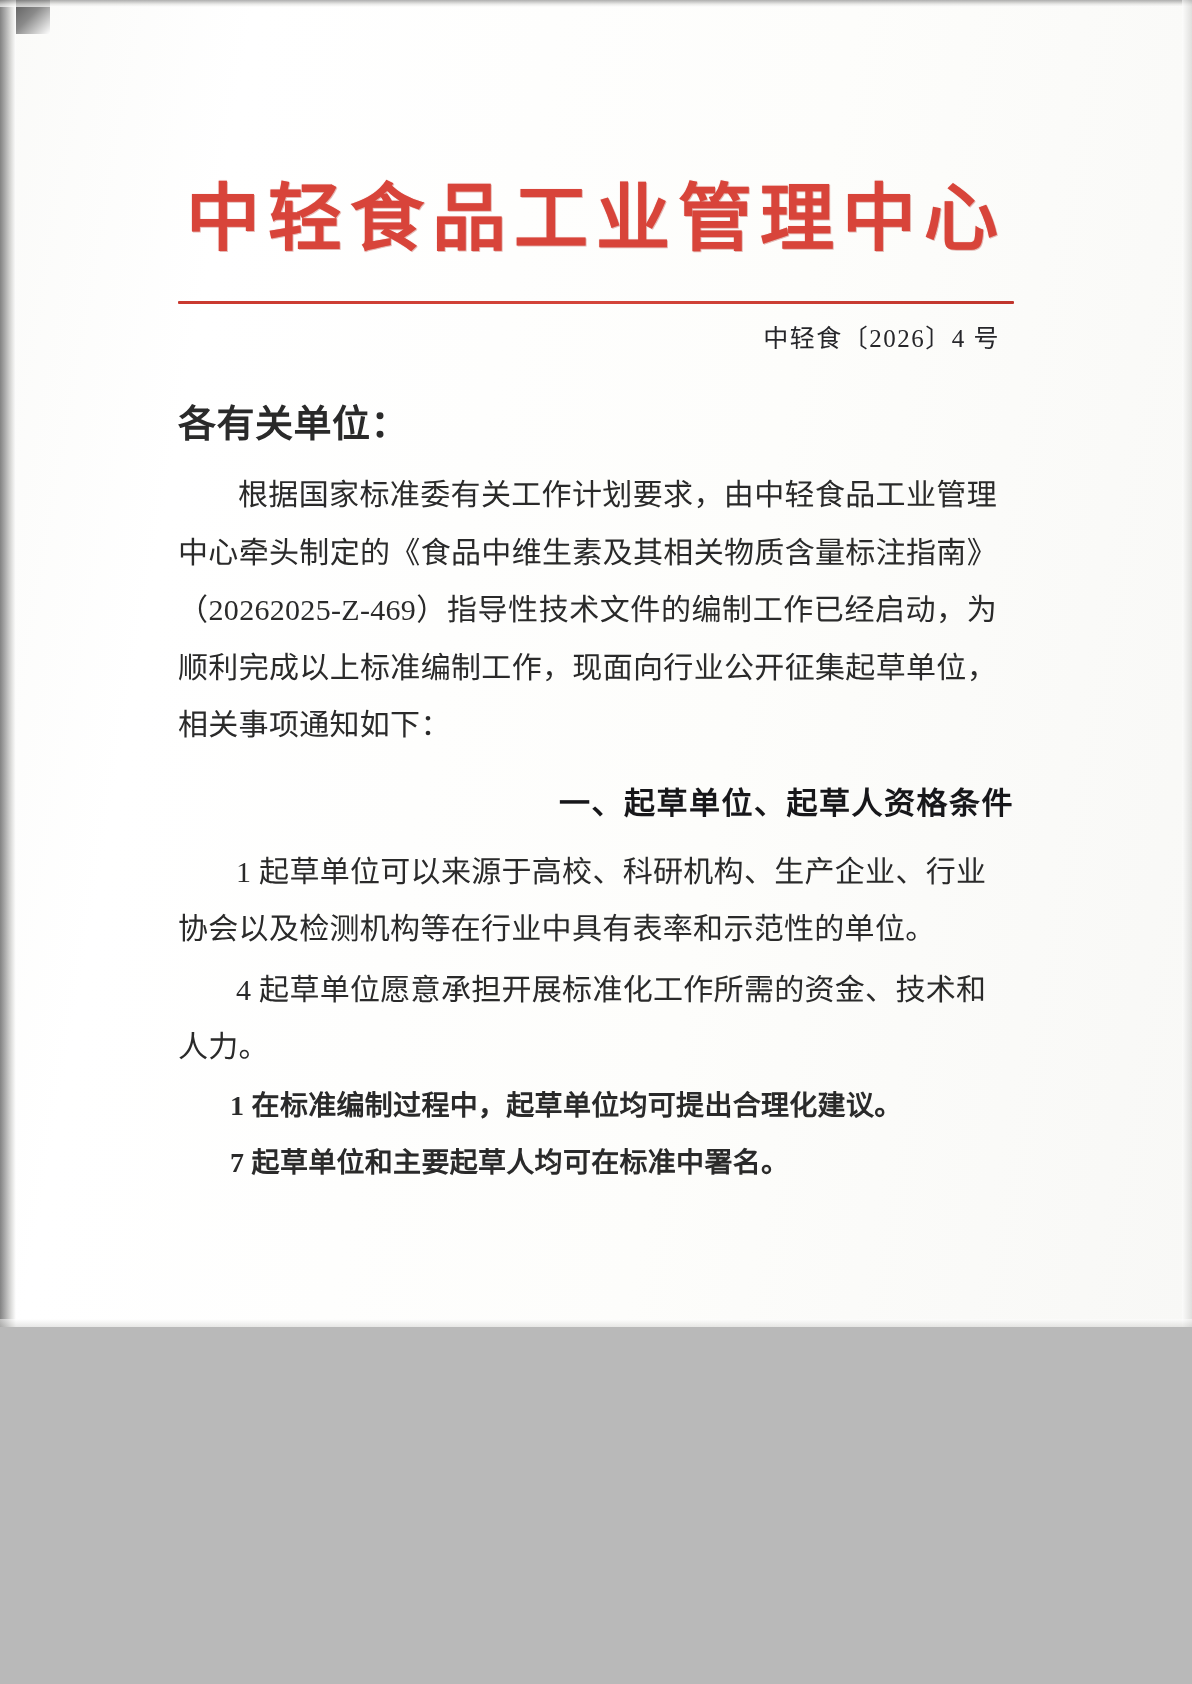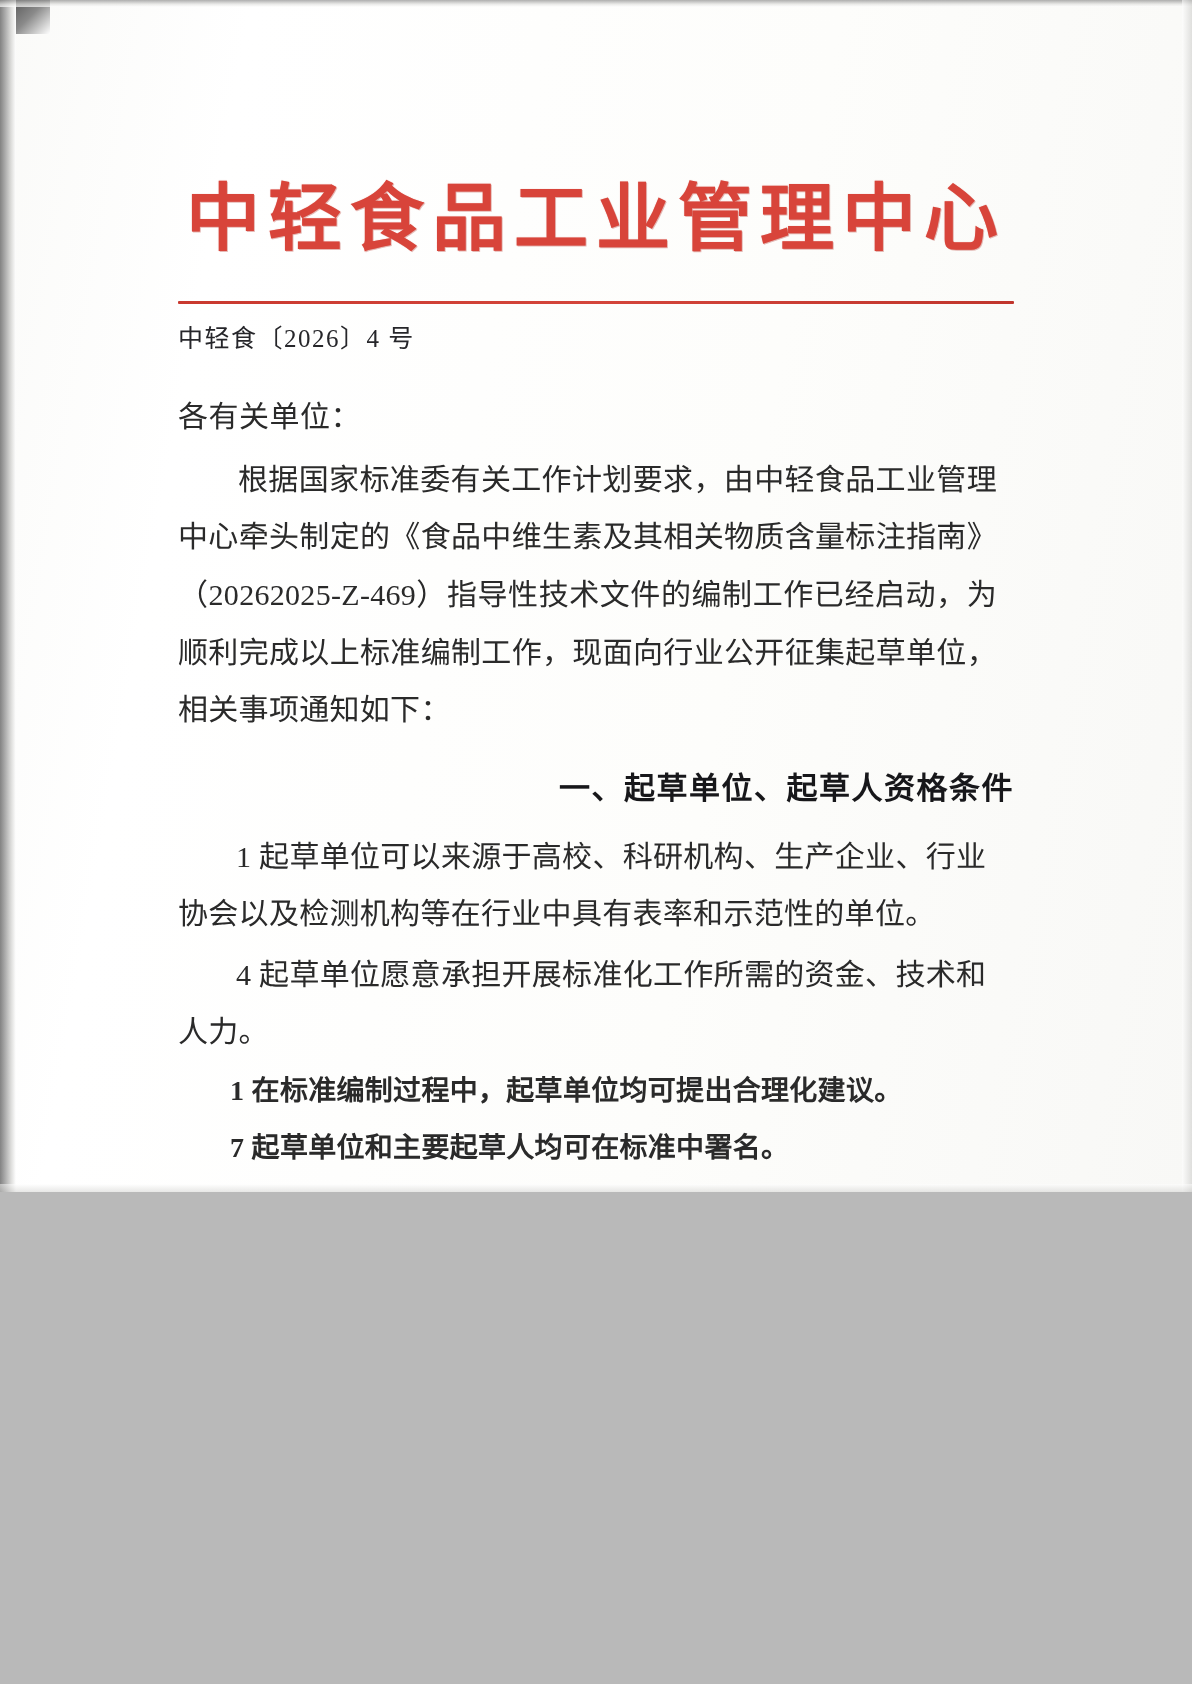--- a/index.html
+++ b/index.html
@@ -4,21 +4,21 @@
 <title>中轻食品工业管理中心 通知</title>
 <style>
   html, body {
     margin: 0;
     padding: 0;
     background: #b9b9b9;
   }
   .page {
     position: relative;
     width: 1192px;
-    height: 1192px;
+    height: 1327px;
     margin: 0 auto;
     background: #ffffff;
     overflow: hidden;
     font-family: "Liberation Serif", "DejaVu Serif", serif;
     color: #2a2a2a;
   }
   
   .paper-tint {
     position: absolute;
     inset: 0;
@@ -89,21 +89,21 @@
   .letterhead-rule {
     margin: 40px 0 0 0;
     height: 3px;
     background: linear-gradient(90deg, #c9392f 0%, #d4453b 50%, #c0352c 100%);
     border-radius: 1px;
   }
 
   
   .doc-number {
     margin: 14px 0 0 0;
-    text-align: left;
+    text-align: right;
     padding-right: 14px;
     font-size: 25px;
     letter-spacing: 1.5px;
     color: #26262a;
   }
 
   
   .doc-title {
     margin: 22px 0 0 0;
     text-align: justify;
@@ -112,23 +112,24 @@
     font-size: 36px;
     line-height: 1.62;
     letter-spacing: 1px;
     color: #1f1f22;
     padding: 0 4px 0 42px;
   }
 
   
   .salutation {
     margin: 34px 0 0 0;
-    font-size: 30px;
+    font-size: 38px;
     line-height: 1.9;
     letter-spacing: 0.5px;
+    font-weight: bold;
   }
   .para {
     margin: 6px 17px 0 0;
     font-size: 30px;
     line-height: 1.92;
     letter-spacing: 0.3px;
     text-align: justify;
     text-align-last: left;
     text-indent: 60px;
   }

